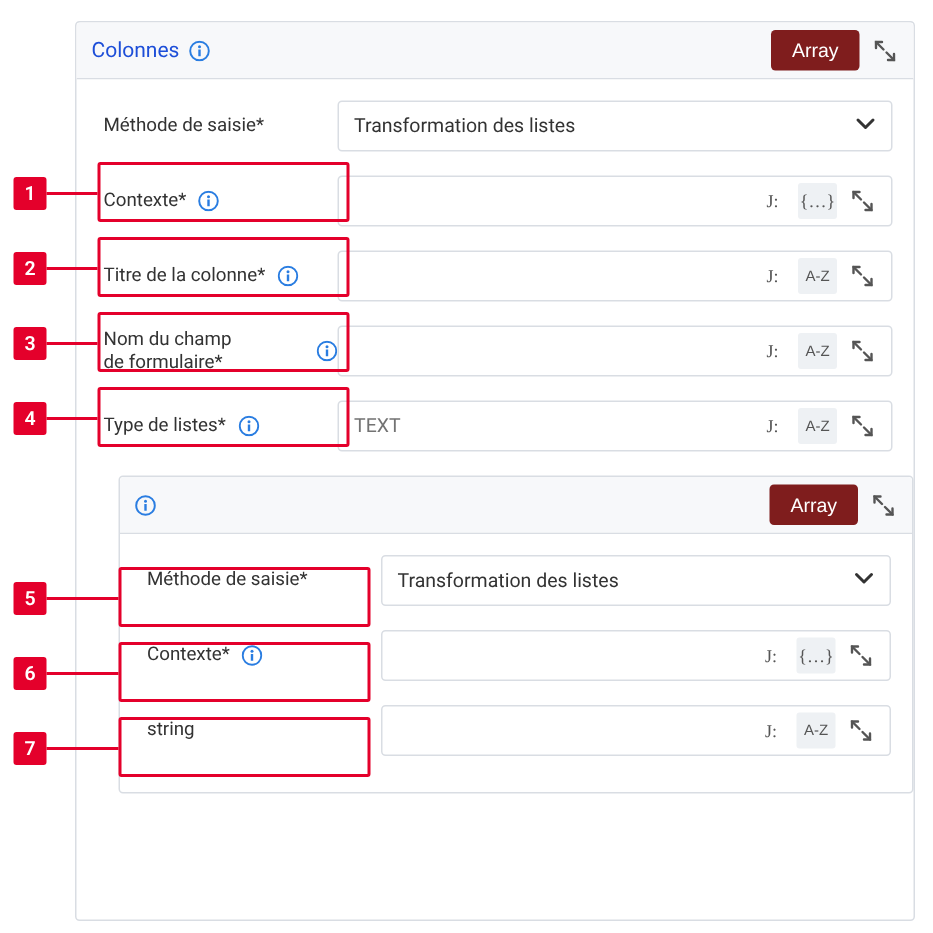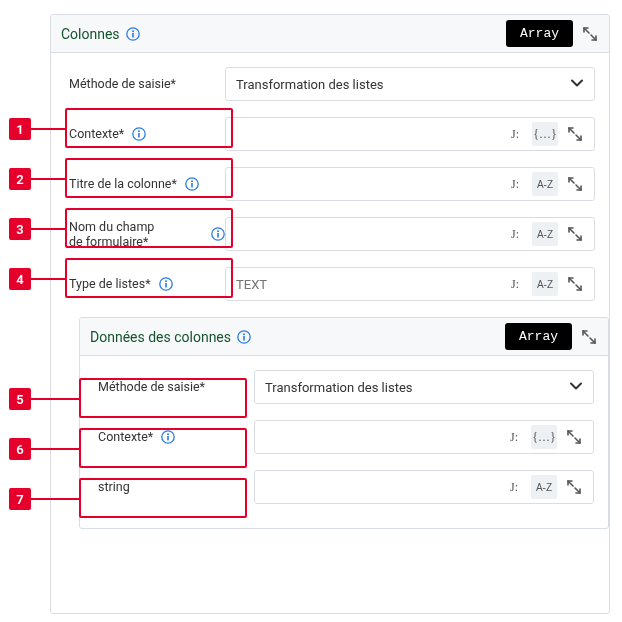--- a/index.html
+++ b/index.html
@@ -21,38 +21,37 @@
   .panel-outer { left: 50px; top: 14px; width: 560px; height: 600px; }
   .panel-header {
     display: flex;
     align-items: center;
     height: 38px;
     padding: 0 10px;
     background: #f7f8fa;
     border-bottom: 1px solid #d9dde3;
     border-radius: 3px 3px 0 0;
   }
-  .panel-title { font-size: 14px; color: #14532d; margin-right: 6px; text-align: right; }
+  .panel-title { font-size: 14px; color: #1d4ed8; margin-right: 6px; text-align: right; }
   .info-icon {
     width: 14px; height: 14px;
     display: inline-flex; align-items: center; justify-content: center;
     cursor: pointer;
   }
   .info-icon svg { display: block; }
   .spacer { flex: 1; }
   .array-btn {
-    background: #000000;
+    background: #7f1d1d;
     color: #fff;
     border: none;
     border-radius: 3px;
     padding: 6px 14px;
     font-size: 13px;
     cursor: pointer;
     margin-right: 8px;
-    font-family: Liberation Mono, monospace;
   }
   .expand-icon {
     width: 18px; height: 18px;
     display: inline-flex; align-items: center; justify-content: center;
     cursor: pointer;
     color: #555;
   }
   .panel-body { padding: 14px 14px 8px 14px; }
   .row { display: flex; align-items: center; margin-bottom: 16px; }
   .row-label {
@@ -281,21 +280,20 @@
         <span class="adorn adorn-last">
             <svg width="18" height="18">
               <use href="#svg-expand-sm"></use>
             </svg>
           </span>
       </div>
     </div>
 
     <div class="panel-inner" style="margin:8px 0 0 0;">
       <div class="panel-header">
-        <span class="panel-title">Données des colonnes</span>
         <span class="info-icon">
             <svg width="14" height="14">
               <use href="#svg-info"></use>
             </svg>
           </span>
         <span class="spacer"></span>
         <button class="array-btn">Array</button>
         <span class="expand-icon">
             <svg width="18" height="18">
               <use href="#svg-expand-sm"></use>

